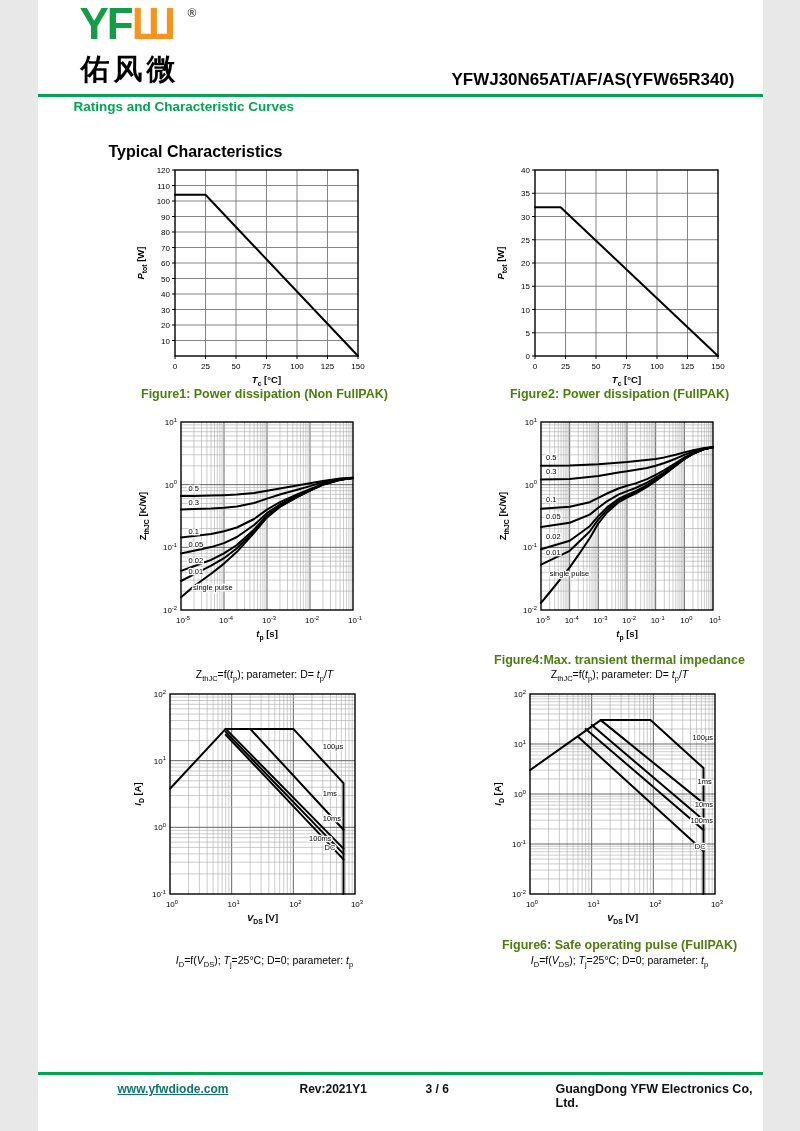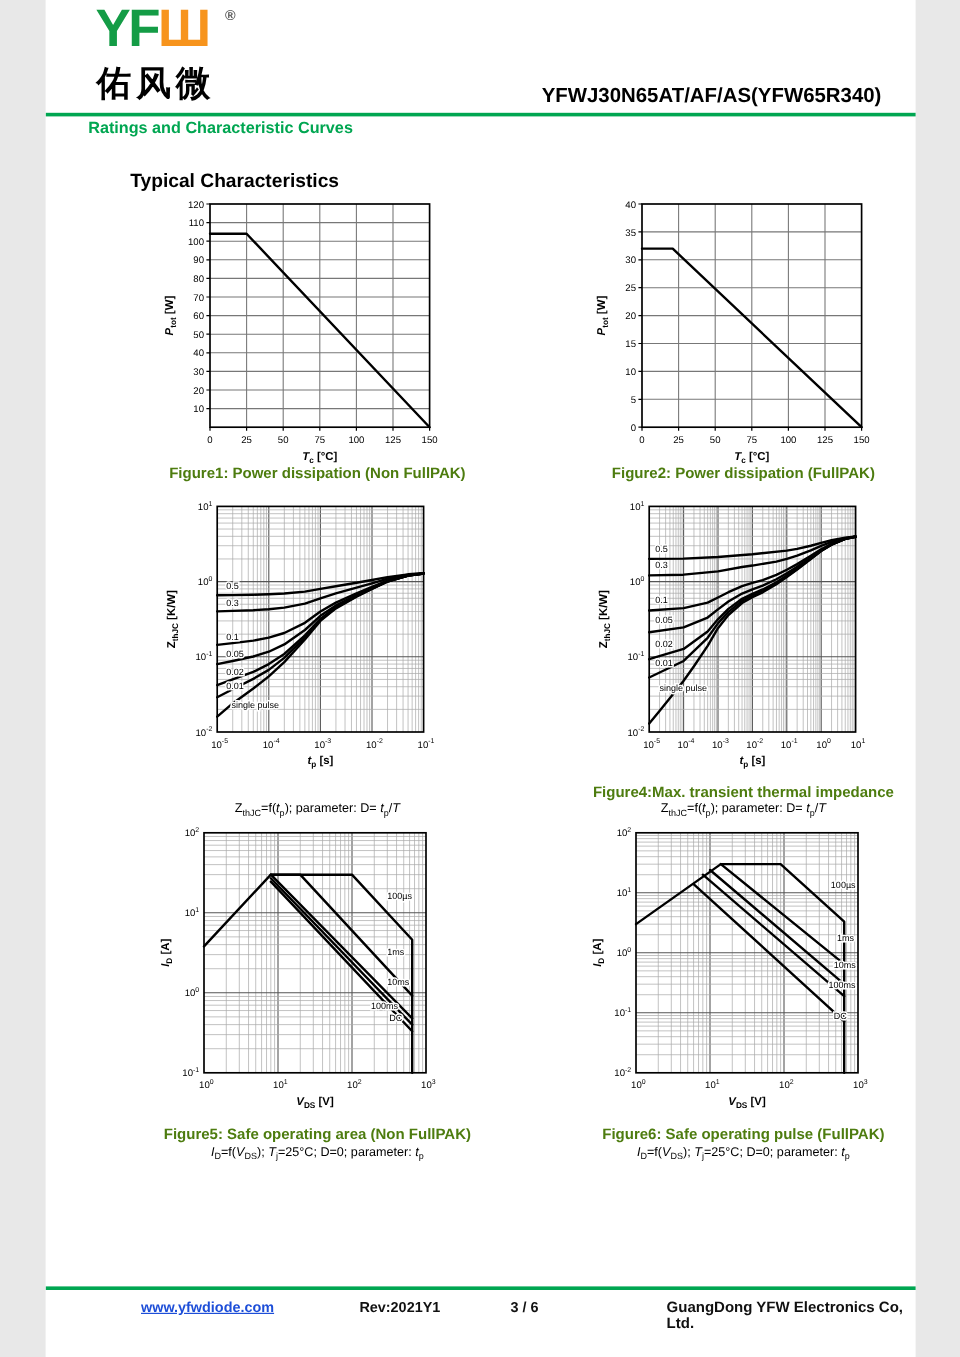--- a/index.html
+++ b/index.html
@@ -15,21 +15,21 @@
   .hr-green{position:absolute;left:0;width:800px;height:3px;background:#00a651;}
   .section-green{position:absolute;left:36px;top:99px;font-size:13.5px;font-weight:700;color:#00a651;text-align:center;}
   .heading{position:absolute;left:71px;top:143px;font-size:16px;font-weight:700;color:#000;}
   
   .chart{position:absolute;width:300px;}
   .cap{position:absolute;width:330px;text-align:center;font-size:12.5px;font-weight:700;color:#4d7c0f;}
   .sub{position:absolute;width:330px;text-align:center;font-size:10.5px;color:#000;}
   .sub sub, .cap sub{font-size:7.5px;}
   
   .footer-link{position:absolute;left:80px;top:1082px;font-size:12px;font-weight:700;
-               color:#1d4ed8;text-decoration:underline;cursor:pointer;}
+               color:#0f766e;text-decoration:underline;cursor:pointer;}
   .footer-rev{position:absolute;left:262px;top:1082px;font-size:12px;font-weight:700;}
   .footer-page{position:absolute;left:388px;top:1082px;font-size:12px;font-weight:700;}
   .footer-co{position:absolute;left:518px;top:1082px;font-size:12.5px;font-weight:700;}
   svg text{font-family:"Liberation Sans","DejaVu Sans",sans-serif;}
 </style>
 </head>
 <body>
 
 <div class="page">
 
@@ -509,21 +509,20 @@
         <path d="M95.7 44.9 L213.5 146.1" fill="none" stroke="#000" stroke-width="2" stroke-linejoin="round" stroke-linecap="round"></path>
         <path d="M88.0 52.7 L213.5 167.1" fill="none" stroke="#000" stroke-width="2" stroke-linejoin="round" stroke-linecap="round"></path>
         <text x="202.39722142740786" y="56.040937697618745" font-size="7.5" fill="#000" stroke="#fff" stroke-width="2.5" paint-order="stroke">100µs</text>
         <text x="207.48687285747928" y="99.79400086720375" font-size="7.5" fill="#000" stroke="#fff" stroke-width="2.5" paint-order="stroke">1ms</text>
         <text x="204.7793679060359" y="122.9818655252878" font-size="7.5" fill="#000" stroke="#fff" stroke-width="2.5" paint-order="stroke">10ms</text>
         <text x="200.46036613189102" y="139.2513326014591" font-size="7.5" fill="#000" stroke="#fff" stroke-width="2.5" paint-order="stroke">100ms</text>
         <text x="204.7793679060359" y="164.8455006504028" font-size="7.5" fill="#000" stroke="#fff" stroke-width="2.5" paint-order="stroke">DC</text>
         <text x="132.5" y="237" text-anchor="middle" font-size="9.5" font-weight="bold" fill="#000"><tspan dy="0" font-size="9.5" font-style="italic">V</tspan><tspan dy="2.5" font-size="6.84">DS</tspan><tspan dy="-2.5" font-size="9.5"> [V]</tspan></text>
         <text transform="translate(11,110) rotate(-90)" text-anchor="middle" font-size="9.5" font-weight="bold" fill="#000"><tspan dy="0" font-size="9.5" font-style="italic">I</tspan><tspan dy="2.5" font-size="6.84">D</tspan><tspan dy="-2.5" font-size="9.5"> [A]</tspan></text>
       </svg></div>
-  <div class="cap" style="left:62px;top:938px;">Figure5: Safe operating area (Non FullPAK)</div>
   <div class="cap" style="left:417px;top:938px;">Figure6: Safe operating pulse (FullPAK)</div>
   <div class="sub" style="left:62px;top:954px;"><i>I</i><sub>D</sub>=f(<i>V</i><sub>DS</sub>); <i>T</i><sub>j</sub>=25°C; D=0; parameter: <i>t</i><sub>p</sub></div>
   <div class="sub" style="left:417px;top:954px;"><i>I</i><sub>D</sub>=f(<i>V</i><sub>DS</sub>); <i>T</i><sub>j</sub>=25°C; D=0; parameter: <i>t</i><sub>p</sub></div>
 
   <div class="hr-green" style="top:1072px;"></div>
   <a class="footer-link">www.yfwdiode.com</a>
   <div class="footer-rev">Rev:2021Y1</div>
   <div class="footer-page">3 / 6</div>
   <div class="footer-co">GuangDong YFW Electronics Co, Ltd.</div>
 

